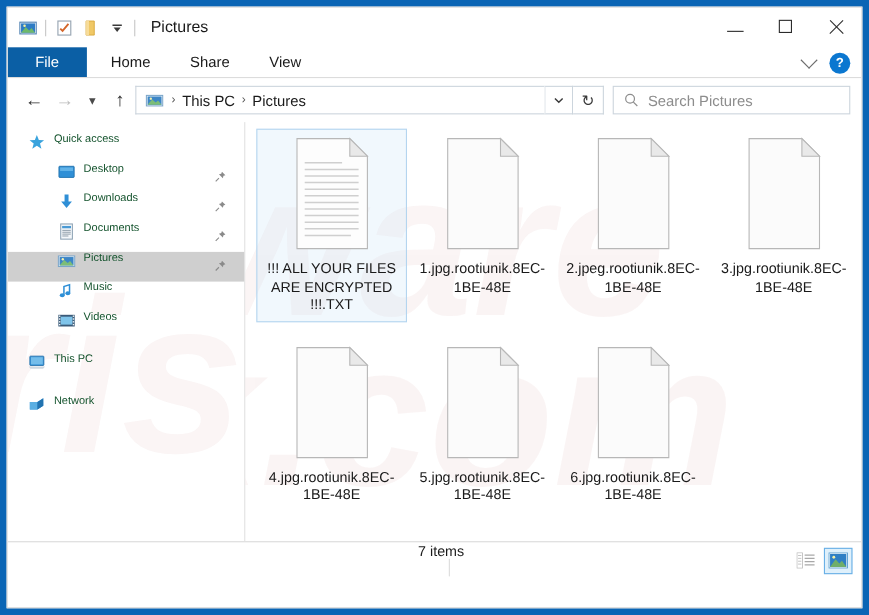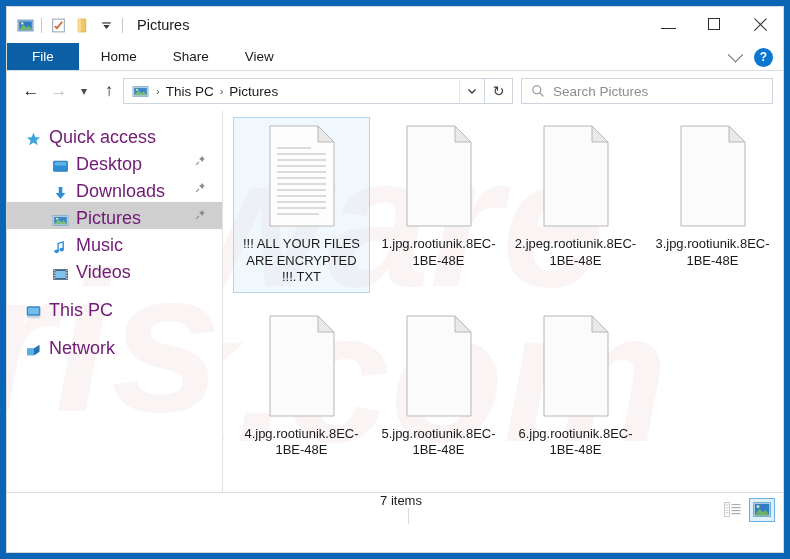--- a/index.html
+++ b/index.html
@@ -129,21 +129,21 @@
     display: flex; align-items: center; justify-content: center;
   }
   .refresh-btn {
     width: 28px; height: 26px;
     border: 1px solid #ccd5dd; border-left: none;
     background: #fff;
     display: flex; align-items: center; justify-content: center;
     font-size: 14px; color: #3a3a3a;
   }
   #searchbox {
-    width: 252px; height: 26px;
+    width: 216px; height: 26px;
     border: 1px solid #ccd5dd;
     margin-left: 8px;
     background: #fff;
     display: flex; align-items: center;
     gap: 8px; padding-left: 9px;
   }
   #searchbox .ph { font-size: 13.5px; color: #8d8d8d; }
 
   
   #body {
@@ -153,26 +153,26 @@
     background: #ffffff;
   }
   #sidebar {
     width: 215px;
     padding-top: 10px;
     position: relative;
     z-index: 2;
   }
   .side-item {
     height: 27px;
-    display: flex; align-items: flex-end;
+    display: flex; align-items: flex-start;
     padding-left: 18px;
     gap: 7px;
     position: relative;
-    font-size: 18px;
-    color: #701a75;
+    font-size: 10px;
+    color: #14532d;
   }
   .side-item.indent { padding-left: 45px; }
   .side-item.sel { background: #cfcfcf; }
   .side-item .pin {
     position: absolute; right: 16px; top: 50%;
     transform: translateY(-50%);
     color: #8a8a8a; font-size: 12px;
   }
   .side-gap { height: 11px; }
 
@@ -389,20 +389,39 @@
         </svg>
         <span>Downloads</span>
         <span class="pin">
           <svg width="11" height="11" viewBox="0 0 12 12">
               <path d="M7.4 1.2 L10.8 4.6 L8.9 5.3 L8.3 7.6 L4.4 3.7 L6.7 3.1 Z" fill="#8a8a8a"></path>
               <path d="M4.4 7.6 L1.2 10.8" stroke="#8a8a8a" stroke-width="1.1"></path>
             </svg>
         </span>
       </div>
 
+      <div class="side-item indent">
+        <svg class="ico" viewBox="0 0 16 16">
+          <rect x="3" y="1.5" width="10" height="13" fill="#f4f7fa" stroke="#8fa3b5" stroke-width="0.9"></rect>
+          <rect x="4.2" y="3.2" width="7.6" height="2" fill="#4a9ad4"></rect>
+          <g stroke="#7a8b99" stroke-width="0.7">
+            <path d="M4.4 7 H11.6"></path>
+              <path d="M4.4 8.6 H11.6"></path>
+              <path d="M4.4 10.2 H11.6"></path>
+              <path d="M4.4 11.8 H9.6"></path>
+          </g>
+        </svg>
+        <span>Documents</span>
+        <span class="pin">
+          <svg width="11" height="11" viewBox="0 0 12 12">
+              <path d="M7.4 1.2 L10.8 4.6 L8.9 5.3 L8.3 7.6 L4.4 3.7 L6.7 3.1 Z" fill="#8a8a8a"></path>
+              <path d="M4.4 7.6 L1.2 10.8" stroke="#8a8a8a" stroke-width="1.1"></path>
+            </svg>
+        </span>
+      </div>
 
       <div class="side-item indent sel">
         <svg class="ico" viewBox="0 0 16 16">
           <rect x="1" y="3.5" width="14" height="9" fill="#ffffff" stroke="#7aa5c9" stroke-width="0.9"></rect>
           <rect x="2" y="4.4" width="12" height="7.2" fill="#3d86c6"></rect>
           <path d="M2 11.6 L6 7 L9 9.6 L11 7.8 L14 11.6 Z" fill="#7cbd77"></path>
           <circle cx="4.8" cy="6.3" r="1" fill="#f7f2ad"></circle>
         </svg>
         <span>Pictures</span>
         <span class="pin">

